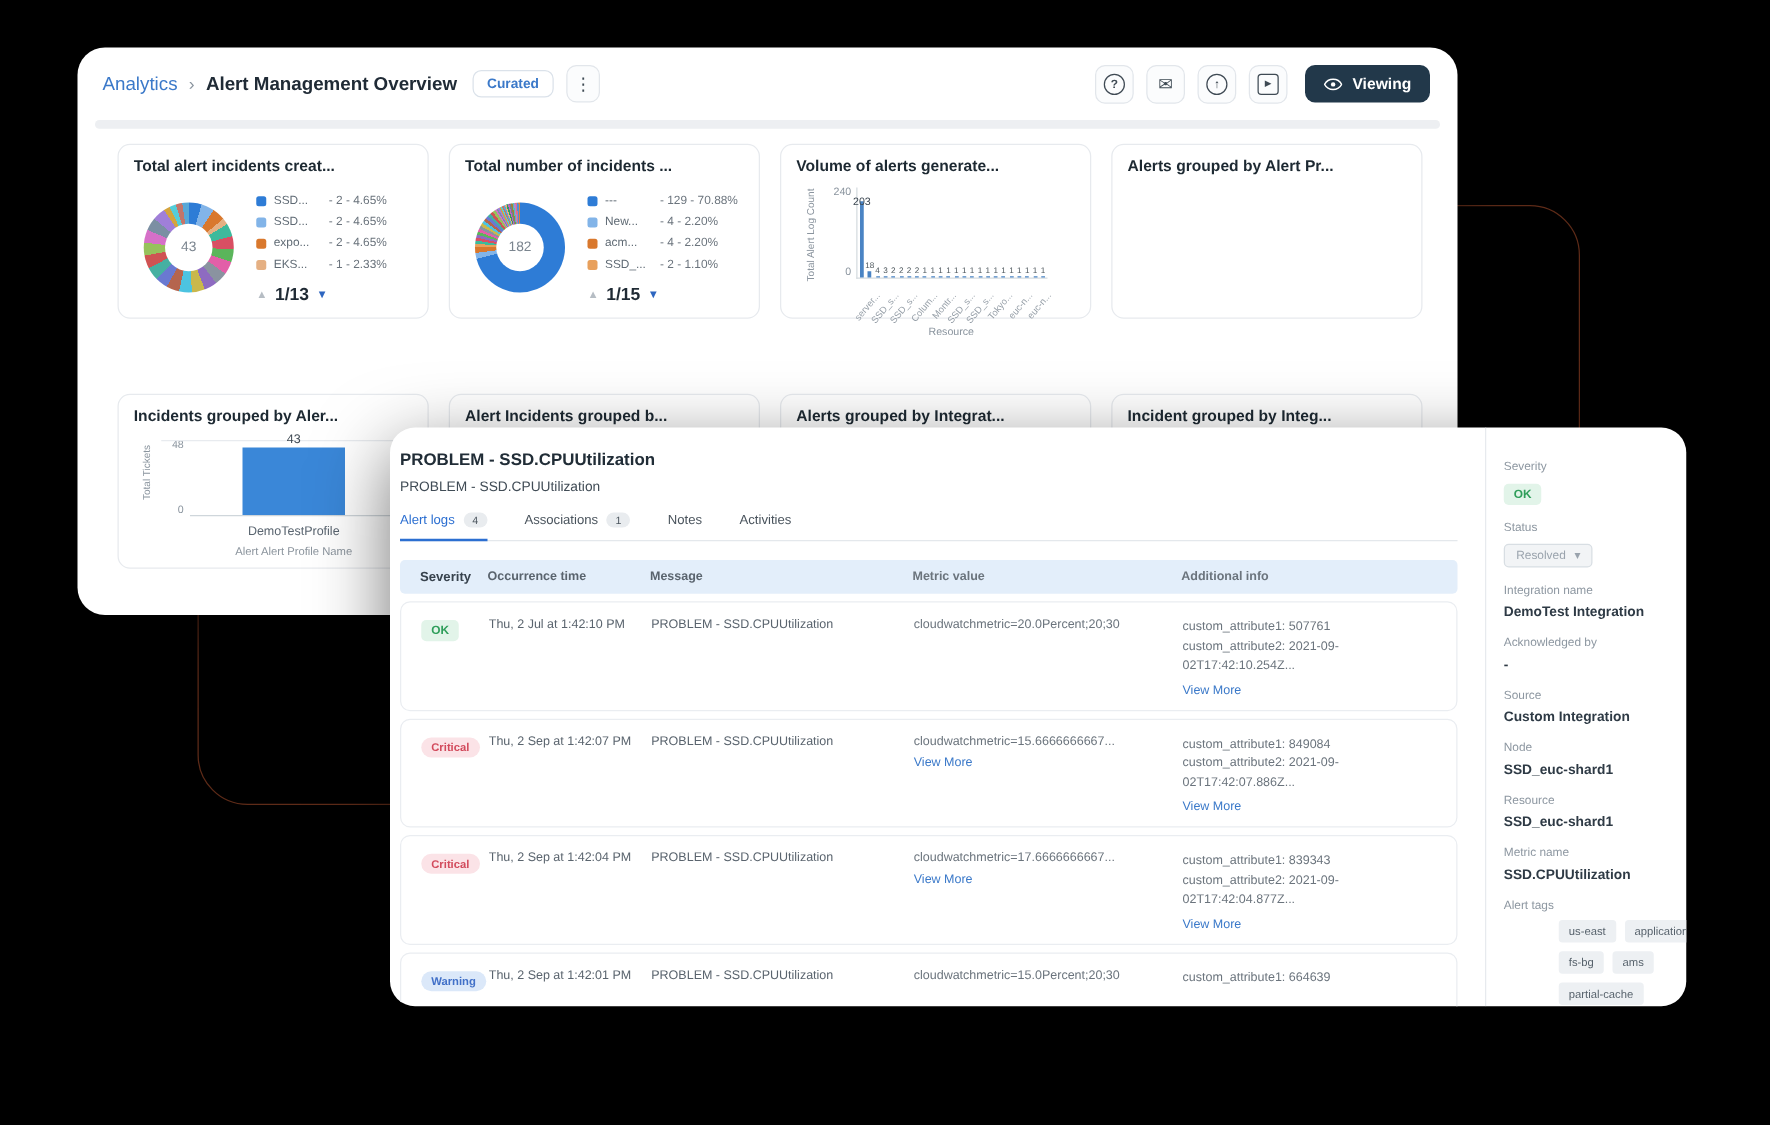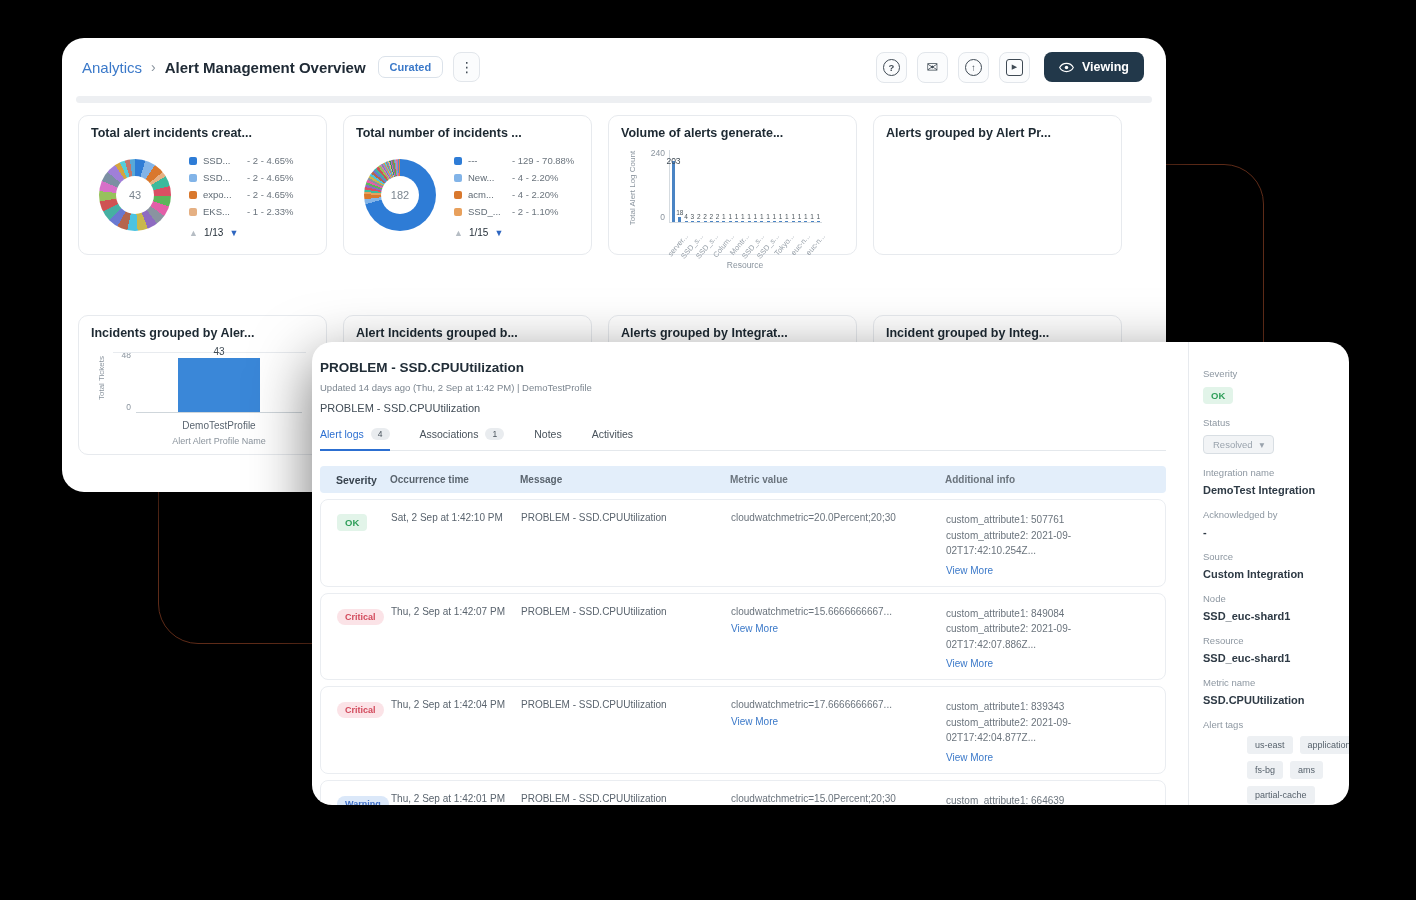--- a/index.html
+++ b/index.html
@@ -25,37 +25,37 @@
            cursor:pointer;padding:0;}
   .circle-glyph{width:15px;height:15px;border:1.3px solid #3f4a54;border-radius:50%;
            display:flex;align-items:center;justify-content:center;font-size:9.5px;font-weight:600;}
   .mail-glyph{font-size:14px;line-height:1;}
   .sq-glyph{width:15px;height:15px;border:1.3px solid #3f4a54;border-radius:3px;
            display:flex;align-items:center;justify-content:center;font-size:7px;}
   .viewbtn{margin-left:14px;background:#22384a;border:none;border-radius:8px;color:#fff;
            font-size:12.5px;font-weight:600;padding:8px 15px;display:flex;align-items:center;
            gap:8px;cursor:pointer;font-family:inherit;}
   .dash-strip{height:7px;background:#edeff2;margin:0 14px;border-radius:4px;}
-  .cards{display:grid;grid-template-columns:repeat(4,249px);gap:60px 16px;padding:12px 16px 0;}
+  .cards{display:grid;grid-template-columns:repeat(4,249px);gap:60px 16px;padding:12px 32px 0;}
   .card{width:249px;height:140px;background:#fff;border:1px solid #e7eaee;border-radius:10px;
         padding:10px 12px;box-sizing:border-box;}
   .card-title{font-size:12.5px;font-weight:700;color:#1d2932;white-space:nowrap;overflow:hidden;}
   .card-body{display:flex;align-items:center;margin-top:12px;}
   
   .donut{width:72px;height:72px;border-radius:50%;position:relative;margin-left:8px;flex:none;}
   .donut .hole{position:absolute;inset:17px;background:#fff;border-radius:50%;display:flex;
         align-items:center;justify-content:center;font-size:11px;color:#7b858f;}
   .legend-wrap{margin-left:18px;}
   .legend-item{display:flex;align-items:center;gap:6px;font-size:9.5px;color:#5f6a74;height:17px;}
   .swatch{width:8px;height:8px;border-radius:2px;flex:none;}
   .legend-label{width:38px;white-space:nowrap;overflow:hidden;}
   .legend-value{color:#6b747d;white-space:nowrap;}
   .pager{display:flex;align-items:center;gap:6px;margin-top:7px;}
   .pg-up{color:#b6bdc4;font-size:9px;cursor:pointer;}
-  .pg-num{color:#1f2a34;font-size:10px;font-weight:400;}
+  .pg-num{color:#1f2a34;font-size:14px;font-weight:700;}
   .pg-down{color:#2e66c0;font-size:9px;cursor:pointer;}
   
   .vchart{display:flex;margin-top:8px;}
   .vylabel{width:24px;height:80px;position:relative;flex:none;}
   .vylabel span{position:absolute;left:50%;top:50%;transform:translate(-50%,-50%) rotate(-90deg);
         width:76px;text-align:center;font-size:8px;color:#8a949e;line-height:1.3;}
   .vyticks{width:20px;height:74px;display:flex;flex-direction:column;justify-content:space-between;
         align-items:flex-end;font-size:8.5px;color:#8a949e;margin-right:4px;flex:none;padding-top:0;}
   .vol-plot{position:relative;width:152px;height:72px;border-left:1px solid #d5dbe0;
         border-bottom:1px solid #d5dbe0;margin-top:2px;}
@@ -348,21 +348,20 @@
     </div>
     <div class="card">
       <div class="card-title">Incident grouped by Integ...</div>
     </div>
   </div>
 </section>
 
 <section class="panel">
   <div class="panel-main">
     <div class="panel-title">PROBLEM - SSD.CPUUtilization</div>
-    <div class="panel-updated">Updated 14 days ago (Thu, 2 Sep at 1:42 PM) | DemoTestProfile</div>
     <div class="panel-problem">PROBLEM - SSD.CPUUtilization</div>
     <div class="tabs">
         <div class="tab active">
           <span>Alert logs</span>
           <span class="tab-badge">4</span>
         </div>
         <div class="tab">
           <span>Associations</span>
           <span class="tab-badge">1</span>
         </div>
@@ -376,21 +375,21 @@
     <div class="thead">
       <div class="cell c0">Severity</div>
       <div class="cell c1">Occurrence time</div>
       <div class="cell c2">Message</div>
       <div class="cell c3">Metric value</div>
       <div class="cell c4">Additional info</div>
     </div>
     <div>
         <div class="trow">
           <div class="cell c0"><span class="badge ok">OK</span></div>
-          <div class="cell c1">Sat, 2 Sep at 1:42:10 PM</div>
+          <div class="cell c1">Thu, 2 Jul at 1:42:10 PM</div>
           <div class="cell c2">PROBLEM - SSD.CPUUtilization</div>
           <div class="cell c3">
             <div>cloudwatchmetric=20.0Percent;20;30</div>
           </div>
           <div class="cell c4">
             <div class="iline">custom_attribute1: 507761</div>
             <div class="iline">custom_attribute2: 2021-09-</div>
             <div class="iline">02T17:42:10.254Z...</div>
             <div class="vm">View More</div>
           </div>

